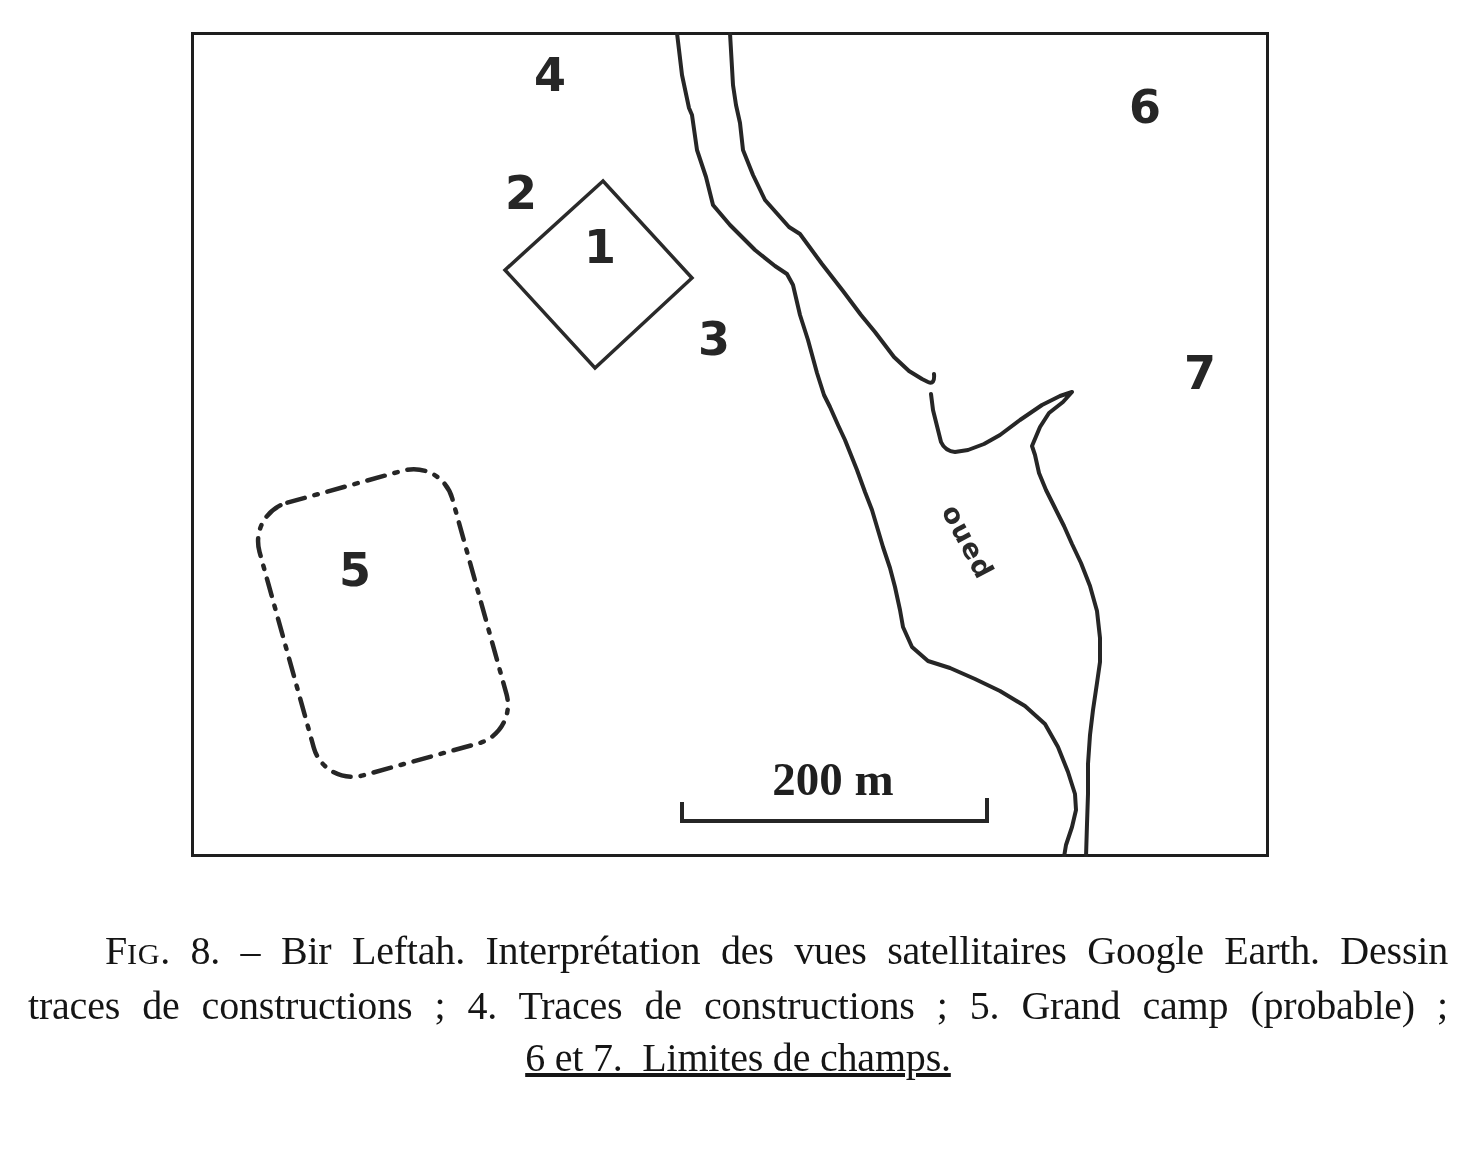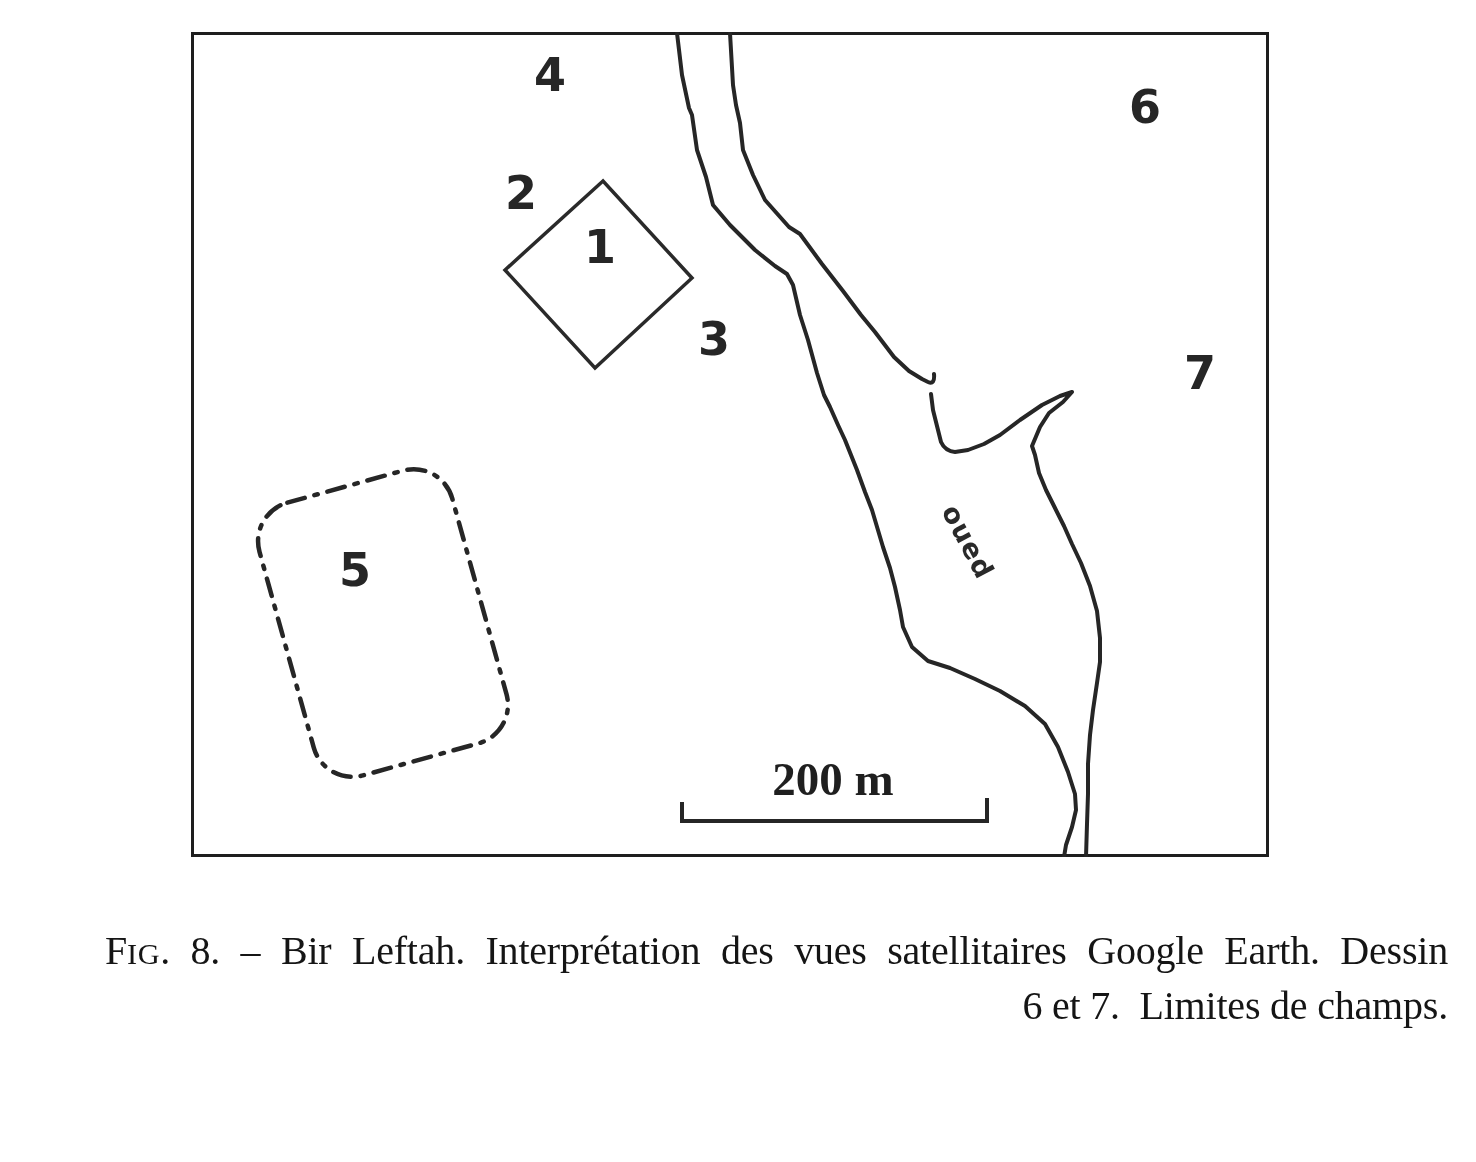--- a/index.html
+++ b/index.html
@@ -81,21 +81,21 @@
     letter-spacing: -0.2px;
     color: #151515;
     margin-top: 24px;
   }
   .cap-line { white-space: normal; }
   .cap-just {
     text-align: justify;
     text-align-last: justify;
   }
   .cap-line-1 { text-indent: 77px; }
-  .cap-line-4 { text-align: right; white-space: pre-wrap; }
+  .cap-line-4 { text-align: center; white-space: pre-wrap; text-decoration: underline; }
   .smallcaps { font-size: 0.76em; letter-spacing: 0.5px; }
 </style>
 </head>
 <body>
 
 <div class="page">
 
   <svg class="map-svg" viewBox="191 32 1078 825" xmlns="http://www.w3.org/2000/svg">
 
     <rect x="192.5" y="33.5" width="1075" height="822" class="frame-line"></rect>
@@ -132,16 +132,17 @@
     <text x="521" y="209" class="map-num">2</text>
     <text x="714" y="355" class="map-num">3</text>
     <text x="550" y="91" class="map-num">4</text>
     <text x="355" y="586" class="map-num">5</text>
     <text x="1145" y="123" class="map-num">6</text>
     <text x="1200" y="389" class="map-num">7</text>
   </svg>
 
   <div class="caption">
     <div class="cap-line cap-just cap-line-1"><span>F</span><span class="smallcaps">IG</span><span>. 8. – Bir Leftah. Interprétation des vues satellitaires Google Earth. Dessin</span></div>
+    <div class="cap-line cap-just">traces de constructions ; 4. Traces de constructions ; 5. Grand camp (probable) ;</div>
     <div class="cap-line cap-line-4">6 et 7.  Limites de champs.</div>
   </div>
 
 </div>
 
 </body></html>

